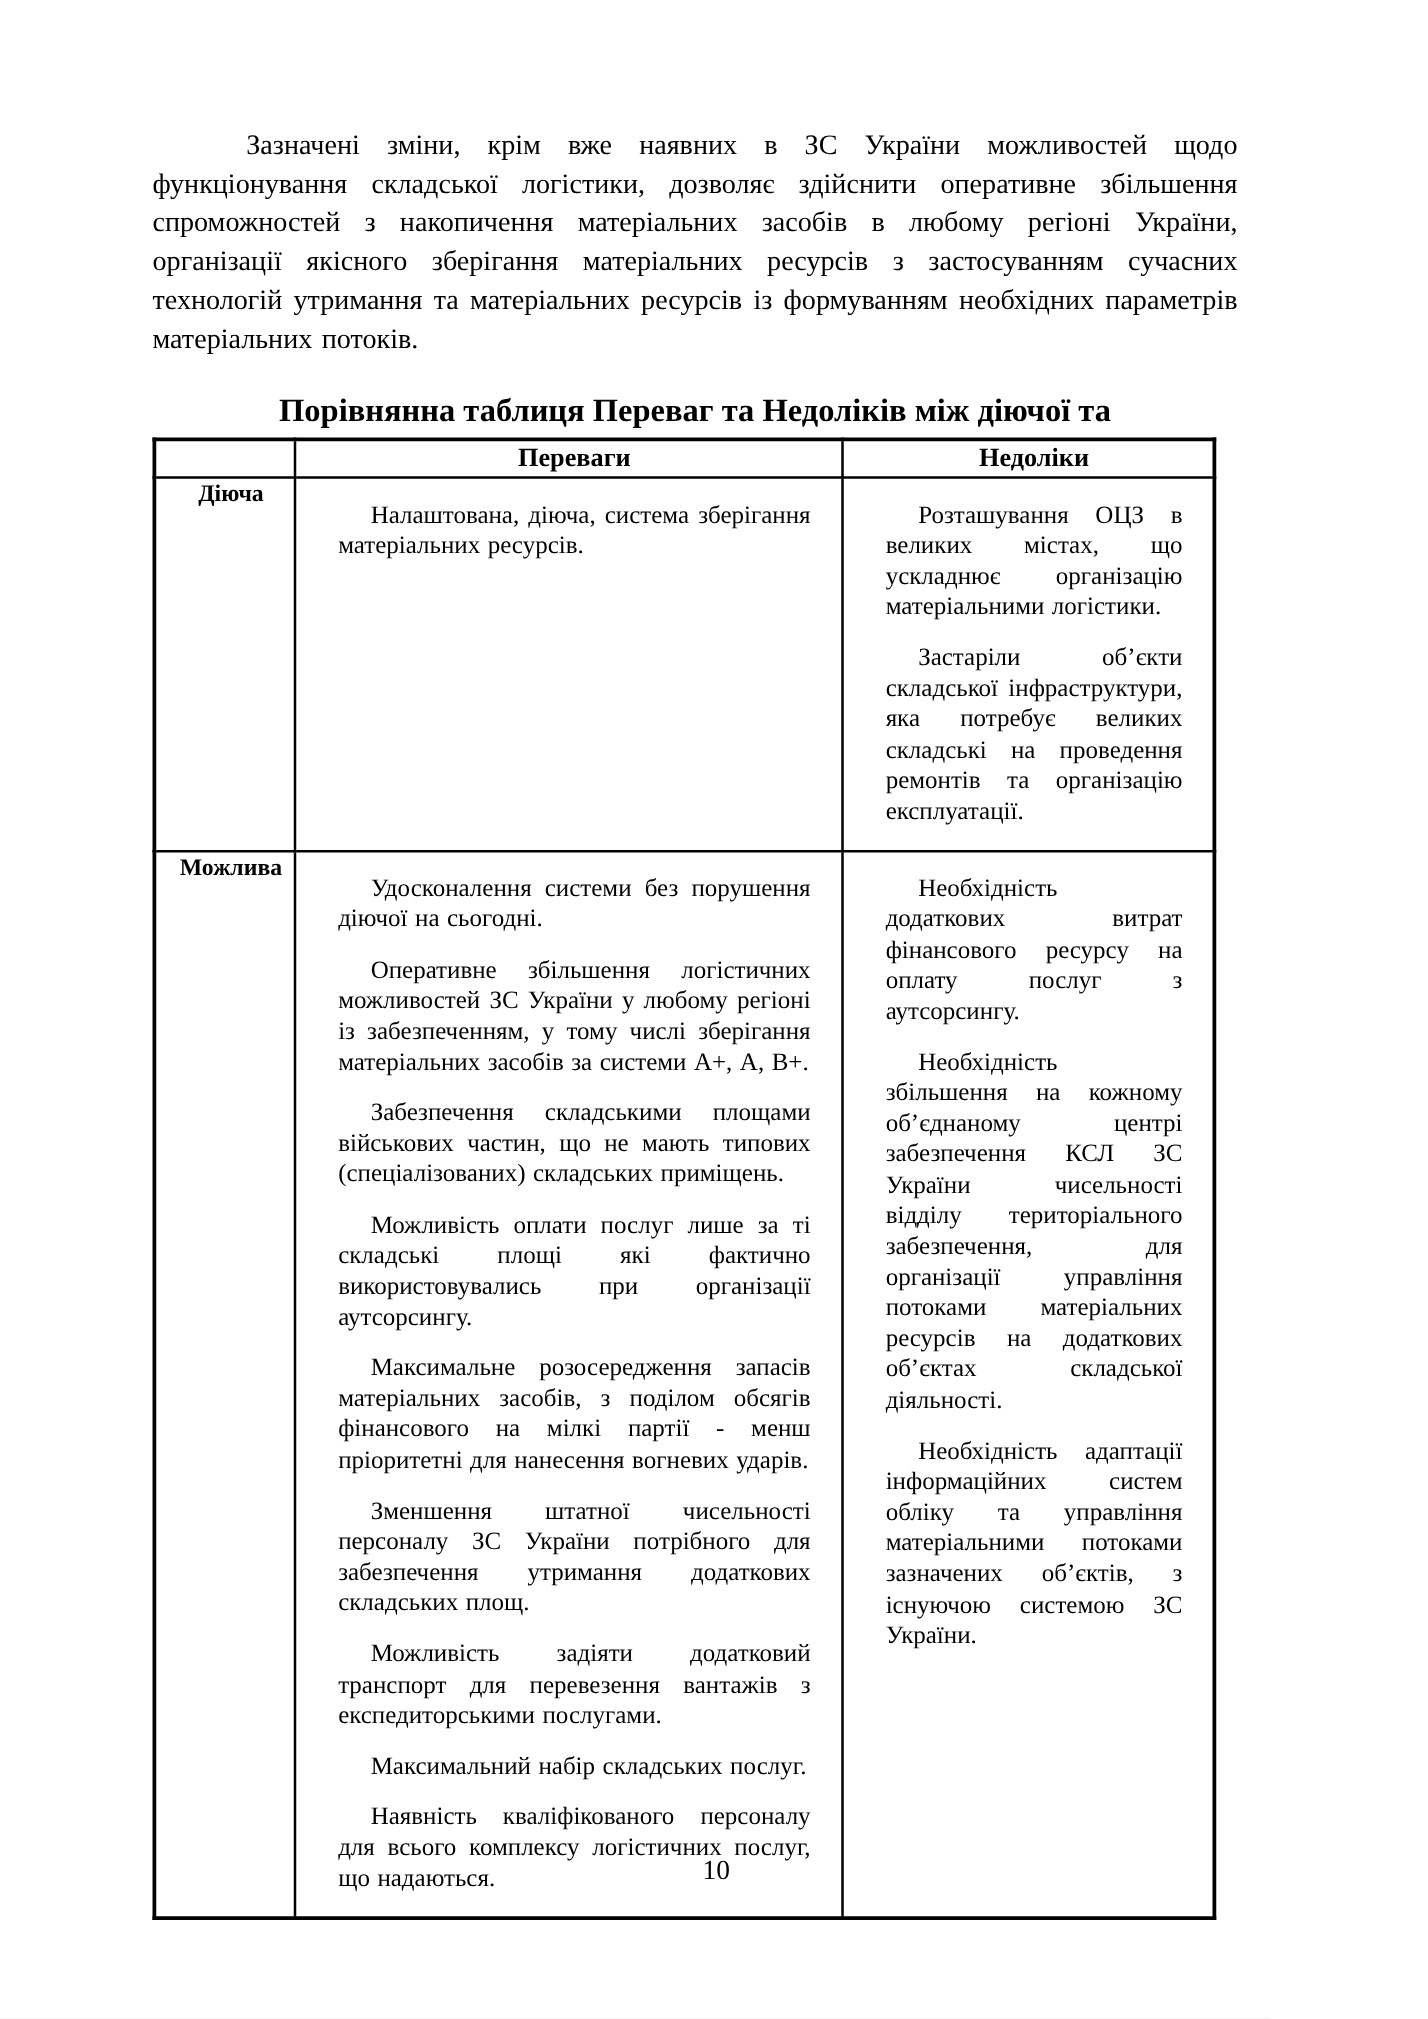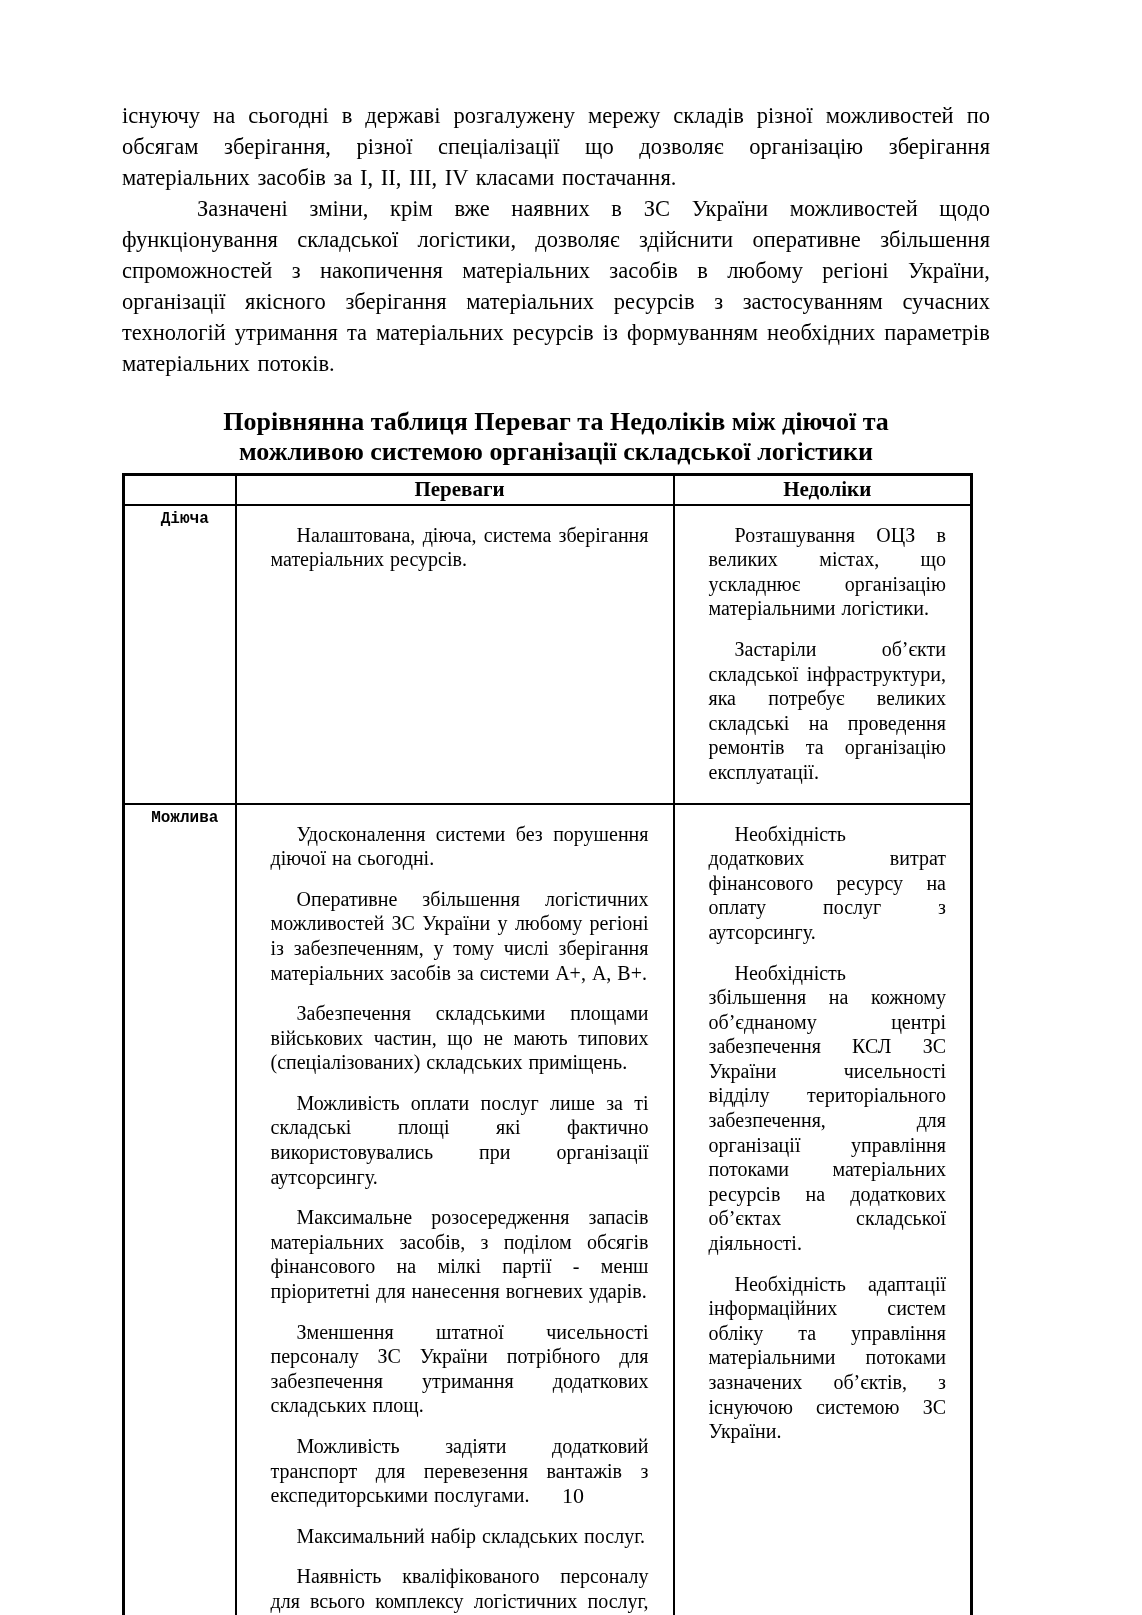--- a/index.html
+++ b/index.html
@@ -55,22 +55,21 @@
   th.hdr {
     font-weight: bold;
     text-align: center;
     font-size: 21px;
     padding: 0 4px 2px 4px;
   }
   td.rowlabel {
     font-weight: bold;
     text-align: center;
     padding-top: 2px;
-    font-size: 16px;
-    font-family: Liberation Mono, monospace;
+    font-size: 19px;
   }
   td.cell p {
     margin: 16px;
     text-align: justify;
     text-indent: 26px;
     word-spacing: 1px;
   }
   .page-number {
     position: absolute;
     left: 4px;
@@ -79,26 +78,24 @@
     text-align: center;
     font-size: 22px;
   }
 </style>
 </head>
 <body>
 
 <div class="page">
   <div class="content">
 
-    <p class="body-p no-indent">існуючу на сьогодні в державі розгалужену мережу складів різної можливостей по обсягам зберігання, різної спеціалізації що дозволяє організацію зберігання матеріальних засобів за I, II, III, IV класами постачання.</p>
     <p class="body-p">Зазначені зміни, крім вже наявних в ЗС України можливостей щодо функціонування складської логістики, дозволяє здійснити оперативне збільшення спроможностей з накопичення матеріальних засобів в любому регіоні України, організації якісного зберігання матеріальних ресурсів з застосуванням сучасних технологій утримання та матеріальних ресурсів із формуванням необхідних параметрів матеріальних потоків.</p>
 
     <div class="table-title">
       <div>Порівнянна таблиця Переваг та Недоліків між діючої та</div>
-      <div>можливою системою організації складської логістики</div>
     </div>
 
     <table class="cmp">
       <colgroup>
         <col class="c-label">
         <col class="c-pros">
         <col class="c-cons">
       </colgroup>
       <thead>
         <tr>

